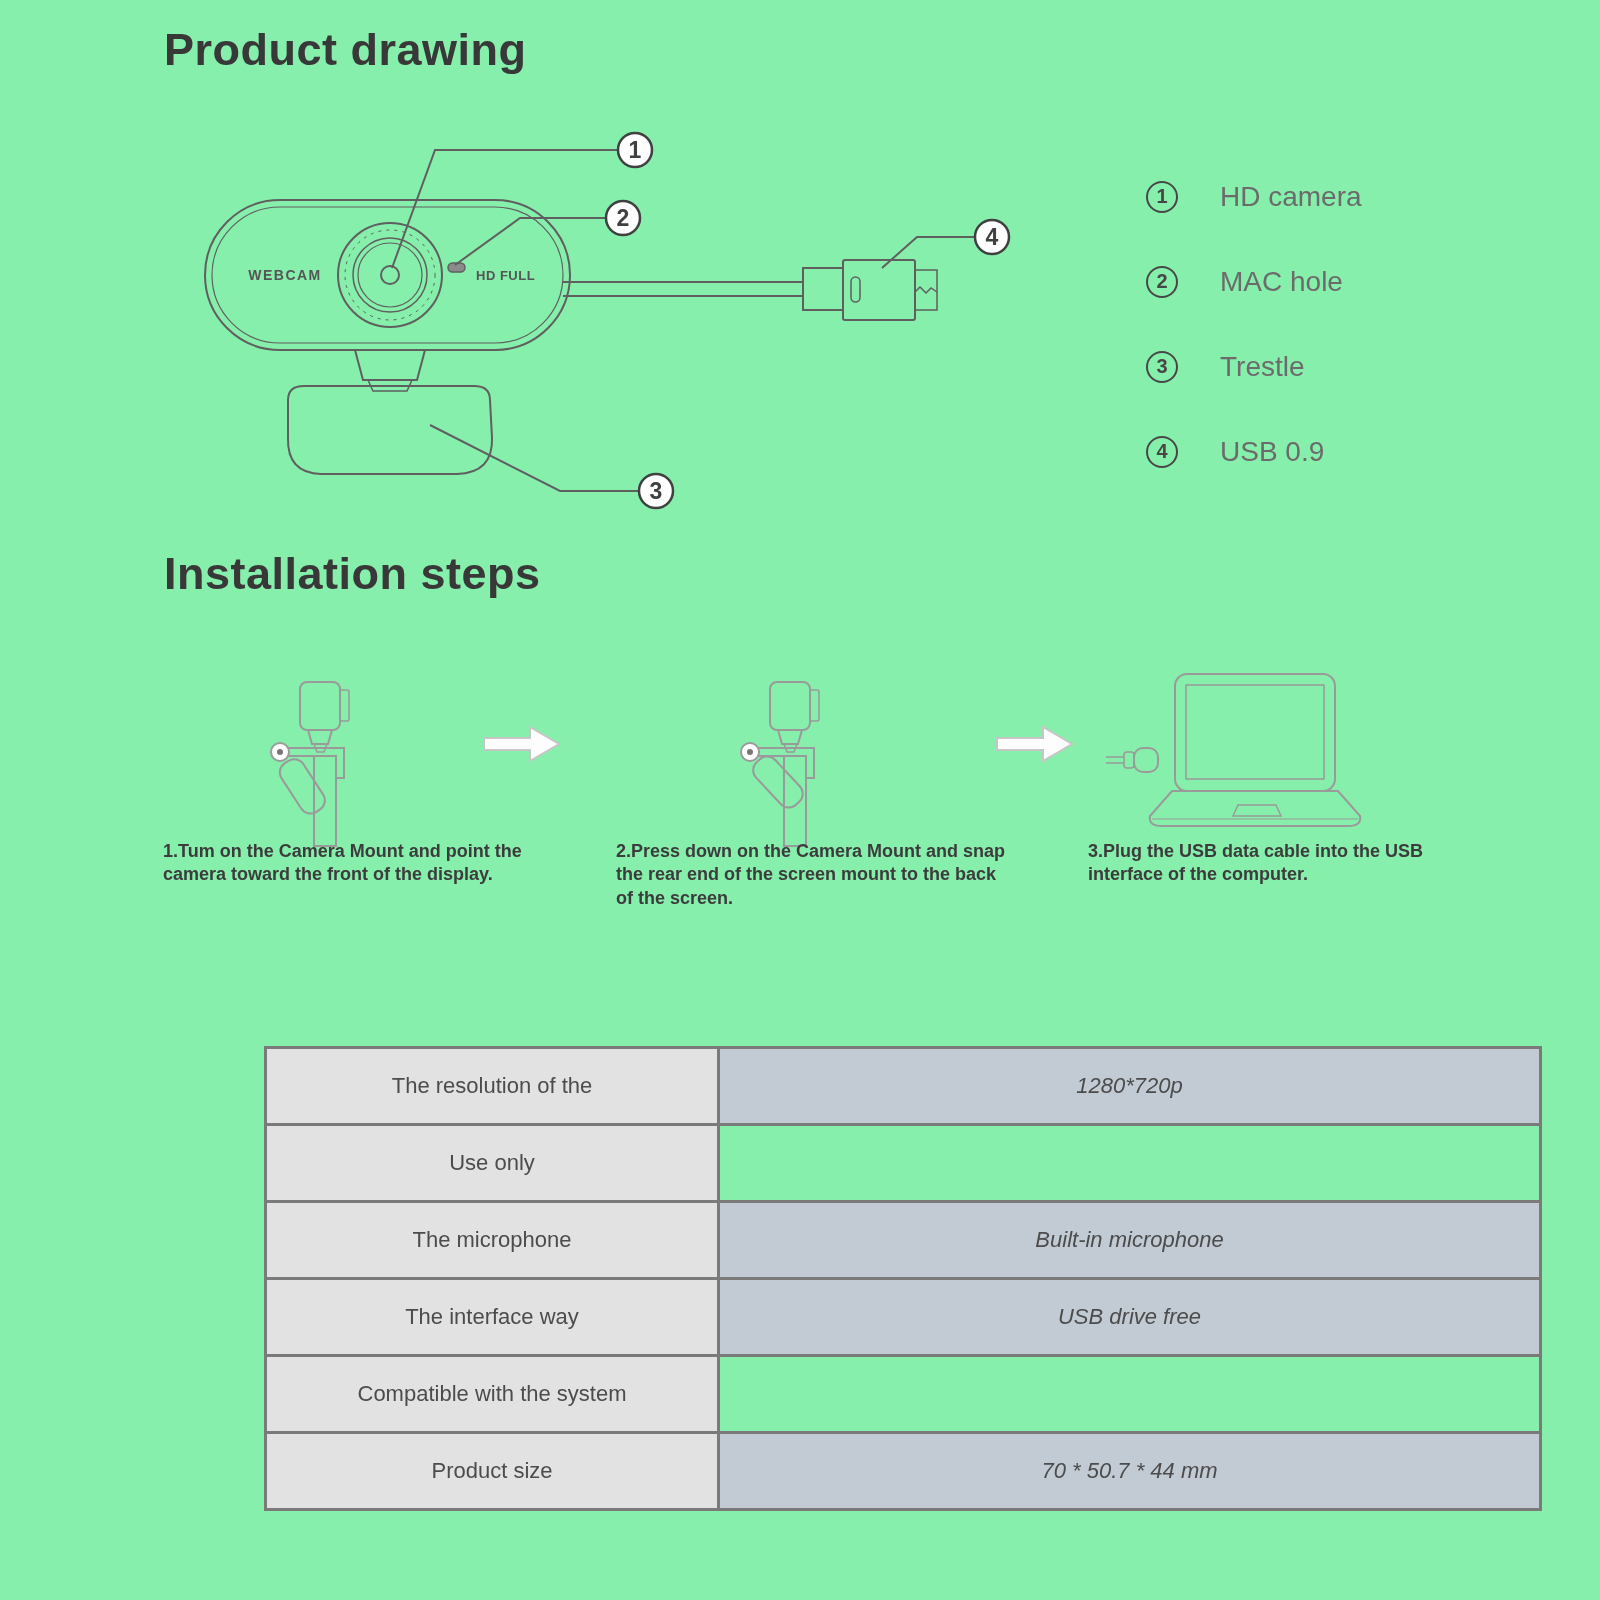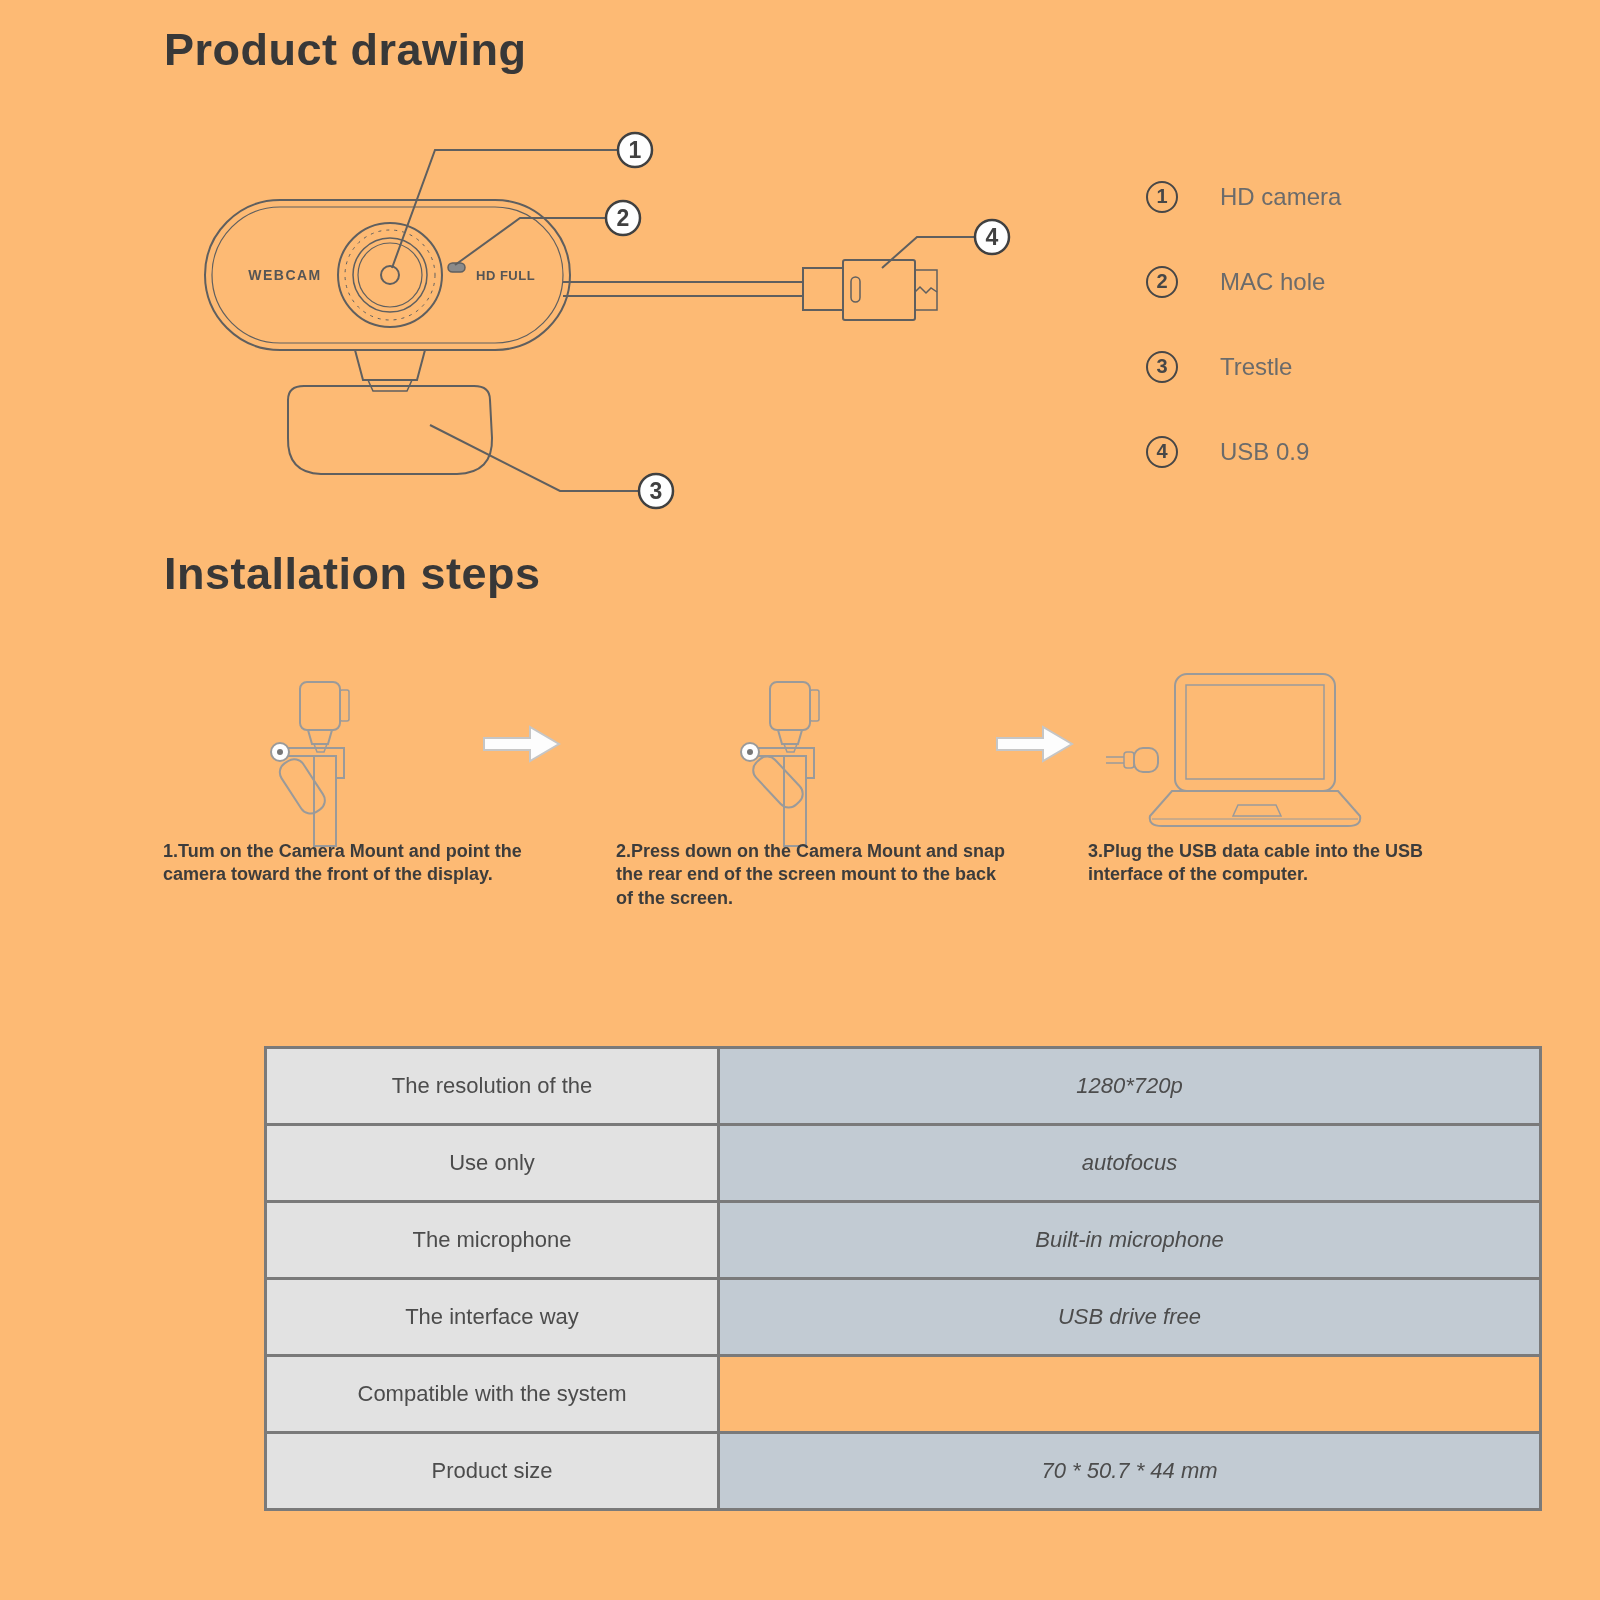--- a/index.html
+++ b/index.html
@@ -1,37 +1,37 @@
 <!DOCTYPE html>
 <html><head>
 <meta charset="utf-8">
 <style>
   html,body { margin:0; padding:0; background:#ffffff; }
   .page {
     position:relative; width:1600px; height:1600px;
-    background:#fdba74; overflow:hidden;
+    background:#86efac; overflow:hidden;
     font-family:"Liberation Sans", sans-serif;
   }
   .section-title {
     position:absolute; margin:0;
     font-size:45px; font-weight:700; color:#383838; letter-spacing:0.5px;
   }
   svg { position:absolute; overflow:visible; }
   svg text { font-family:"Liberation Sans", sans-serif; }
 
   
   .legend { position:absolute; left:1146px; top:154px; }
   .legend-item { display:flex; align-items:center; height:85px; }
   .legend-num {
     box-sizing:border-box; width:32px; height:32px; flex:0 0 32px;
     border:2.5px solid #474747; border-radius:50%;
     display:flex; align-items:center; justify-content:center;
     font-size:20px; font-weight:700; color:#474747;
   }
-  .legend-label { margin-left:42px; font-size:24px; color:#6b6b6b; }
+  .legend-label { margin-left:42px; font-size:28px; color:#6b6b6b; }
 
   
   .caption {
     position:absolute; font-size:18px; font-weight:600;
     color:#3c3c3c; line-height:1.3;
   }
 
   
   .spec-table {
     position:absolute; left:264px; top:1046px; width:1278px;
@@ -198,21 +198,20 @@
   <div class="caption" style="left:616px; top:840px; width:392px;">2.Press down on the Camera Mount and snap the rear end of the screen mount to the back of the screen.</div>
   <div class="caption" style="left:1088px; top:840px; width:365px;">3.Plug the USB data cable into the USB interface of the computer.</div>
 
   <div class="spec-table">
     <div class="spec-row">
       <div class="spec-cell spec-label">The resolution of the</div>
       <div class="spec-cell spec-value">1280*720p</div>
     </div>
     <div class="spec-row">
       <div class="spec-cell spec-label">Use only</div>
-      <div class="spec-cell spec-value">autofocus</div>
     </div>
     <div class="spec-row">
       <div class="spec-cell spec-label">The microphone</div>
       <div class="spec-cell spec-value">Built-in microphone</div>
     </div>
     <div class="spec-row">
       <div class="spec-cell spec-label">The interface way</div>
       <div class="spec-cell spec-value">USB drive free</div>
     </div>
     <div class="spec-row">

